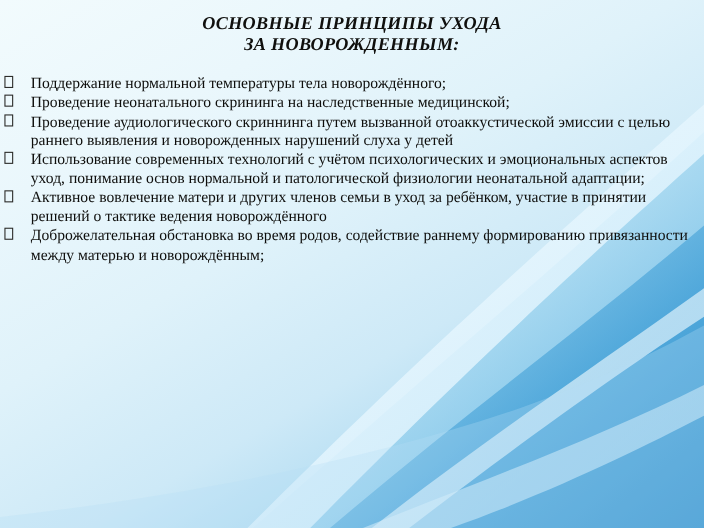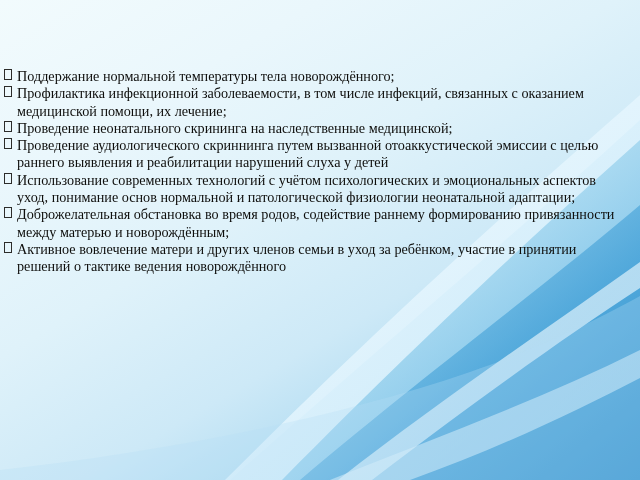--- a/index.html
+++ b/index.html
@@ -58,21 +58,21 @@
   
   .bullets {
     position: absolute;
     top: 68px;
     left: 4px;
     width: 626px;
   }
 
   .bullet-item {
     position: relative;
-    padding-left: 13px;
+    padding-left: 24px;
     margin-bottom: 0;
     font-size: 14.2px;
     line-height: 17.3px;
     color: #0e0e0c;
     text-indent: 0;
   }
 
   .bullet-marker {
     position: absolute;
     left: 0;
@@ -122,55 +122,55 @@
 
     <path d="M640,95 C515,205 395,310 225,480 L282,480 C440,320 556,215 640,140 Z" fill="url(#gradB)"></path>
 
     <path d="M640,262 C545,330 440,400 338,480 L372,480 C470,405 566,336 640,288 Z" fill="url(#gradD)"></path>
 
     <path d="M640,350 C540,400 430,440 330,480 L410,480 C500,448 578,410 640,378 Z" fill="url(#gradD)" opacity="0.8"></path>
 
     <path d="M0,470 C160,452 330,420 470,372 C545,346 600,318 640,296 L640,480 L0,480 Z" fill="#b6dff4" opacity="0.30"></path>
   </svg>
 
+  <div class="title-block">
+    <span class="title-line">ОСНОВНЫЕ ПРИНЦИПЫ УХОДА</span>
+    <span class="title-line">ЗА НОВОРОЖДЕННЫМ:</span>
+  </div>
 
   <div class="bullets">
 
     <div class="bullet-item">
       <span class="bullet-marker"></span>
       <span class="bullet-text">Поддержание нормальной температуры тела новорождённого;</span>
     </div>
 
 
 
-    <div class="bullet-item">
-      <span class="bullet-marker"></span>
-      <span class="bullet-text">Профилактика инфекционной заболеваемости, в том числе инфекций, связанных с оказанием медицинской помощи, их лечение;</span>
-    </div>
 
 
     <div class="bullet-item">
       <span class="bullet-marker"></span>
       <span class="bullet-text">Проведение неонатального скрининга на наследственные медицинской;</span>
     </div>
 
     <div class="bullet-item">
       <span class="bullet-marker"></span>
-      <span class="bullet-text">Проведение аудиологического скриннинга путем вызванной отоаккустической эмиссии с целью раннего выявления и реабилитации нарушений слуха у детей</span>
+      <span class="bullet-text">Проведение аудиологического скриннинга путем вызванной отоаккустической эмиссии с целью раннего выявления и новорожденных нарушений слуха у детей</span>
     </div>
 
     <div class="bullet-item">
       <span class="bullet-marker"></span>
       <span class="bullet-text">Использование современных технологий с учётом психологических и эмоциональных аспектов уход, понимание основ нормальной и патологической физиологии неонатальной адаптации;</span>
     </div>
 
     <div class="bullet-item">
       <span class="bullet-marker"></span>
-      <span class="bullet-text">Доброжелательная обстановка во время родов, содействие раннему формированию привязанности между матерью и новорождённым;</span>
+      <span class="bullet-text">Активное вовлечение матери и других членов семьи в уход за ребёнком, участие в принятии решений о тактике ведения новорождённого</span>
     </div>
 
     <div class="bullet-item">
       <span class="bullet-marker"></span>
-      <span class="bullet-text">Активное вовлечение матери и других членов семьи в уход за ребёнком, участие в принятии решений о тактике ведения новорождённого</span>
+      <span class="bullet-text">Доброжелательная обстановка во время родов, содействие раннему формированию привязанности между матерью и новорождённым;</span>
     </div>
 
   </div>
 </div>
 
 </body></html>

